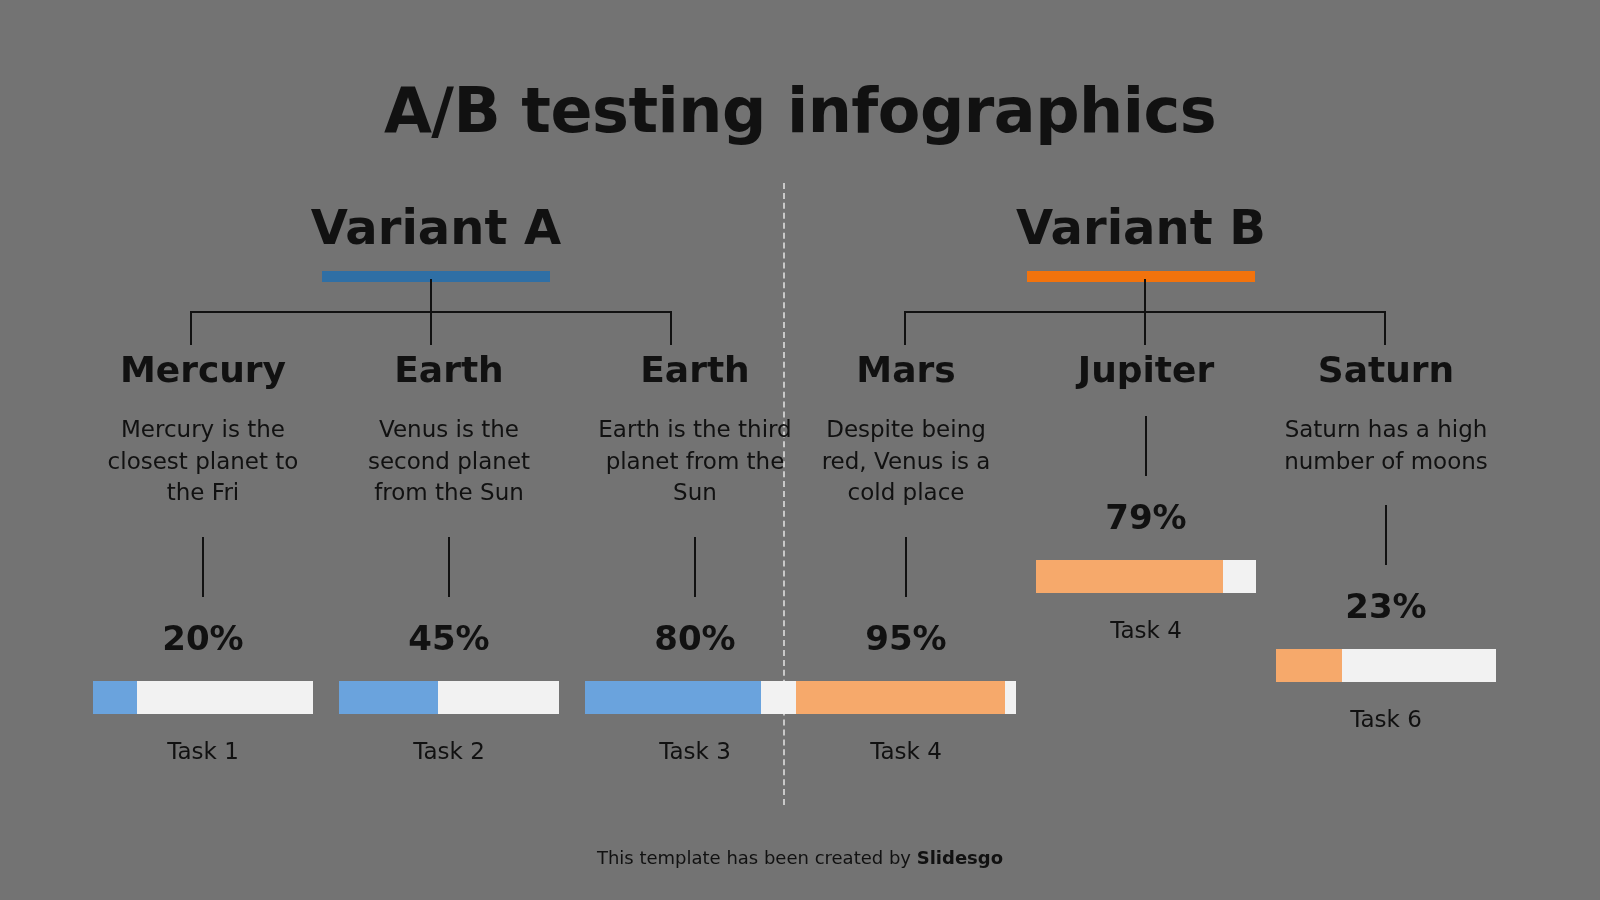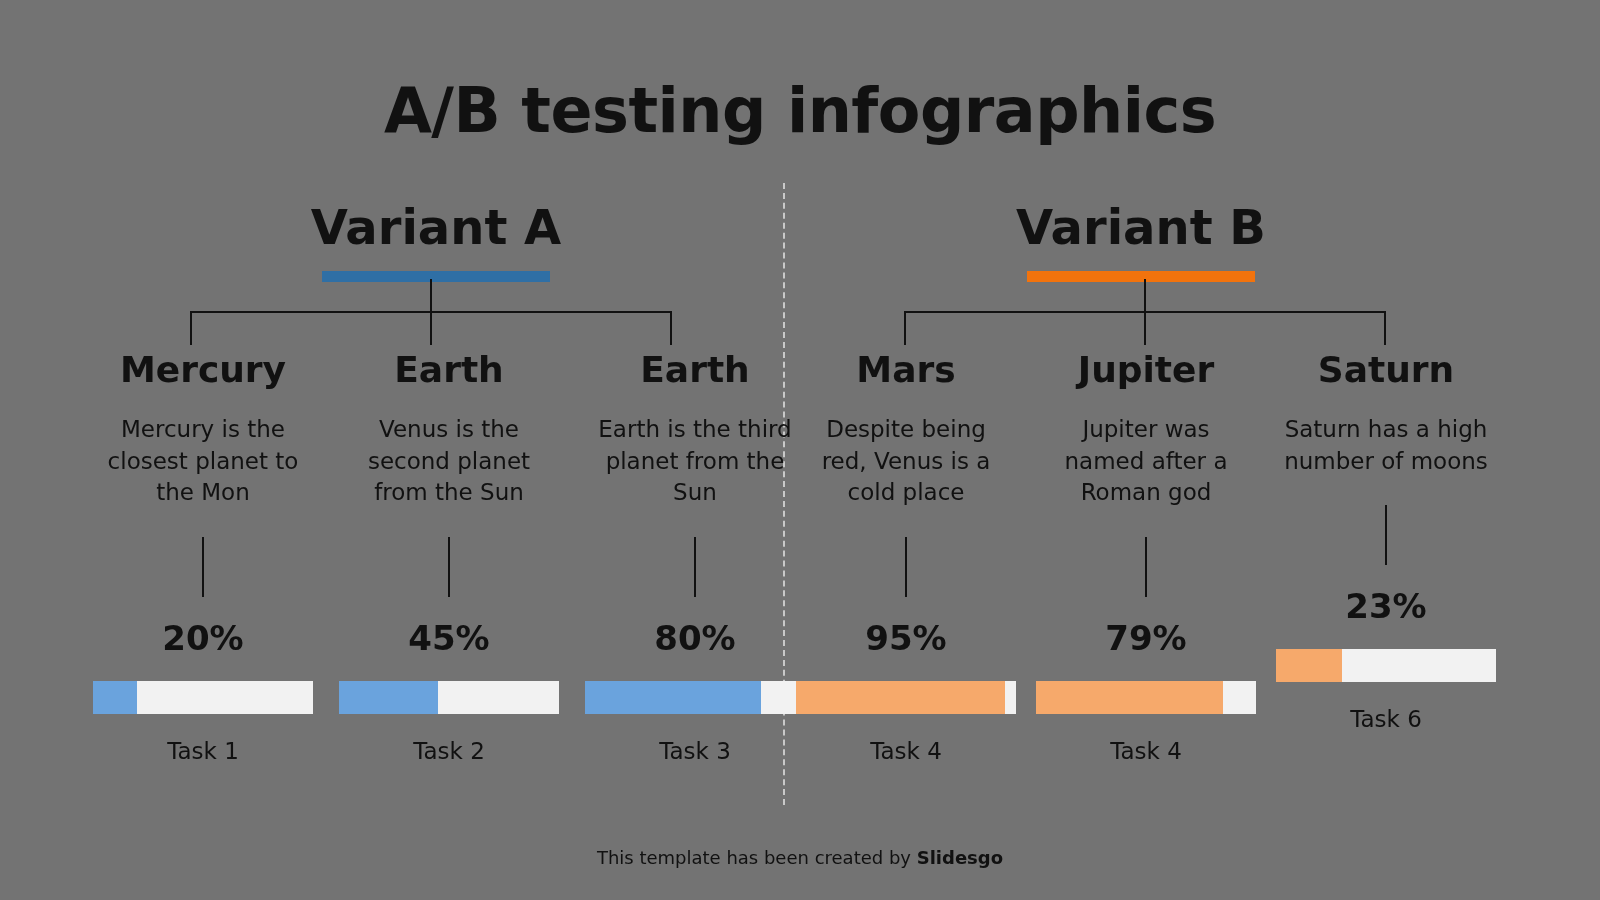--- a/index.html
+++ b/index.html
@@ -210,21 +210,21 @@
     <div class="rail"></div>
     <div class="drop d1"></div>
     <div class="drop d2"></div>
     <div class="drop d3"></div>
   </div>
 
   <div class="cols" id="cols-a">
 
     <div class="col">
       <div class="planet-name">Mercury</div>
-      <div class="planet-desc">Mercury is the closest planet to the Mon</div>
+      <div class="planet-desc">Mercury is the closest planet to the Fri</div>
       <div class="stem-down"></div>
       <div class="pct">20%</div>
       <div class="bar-track">
         <div class="bar-fill" style="background: rgb(106, 163, 221); width: 20%;"></div>
       </div>
       <div class="task-label">Task 1</div>
     </div>
 
     <div class="col">
       <div class="planet-name">Earth</div>
@@ -258,21 +258,20 @@
       <div class="stem-down"></div>
       <div class="pct">95%</div>
       <div class="bar-track">
         <div class="bar-fill" style="background: rgb(246, 169, 107); width: 95%;"></div>
       </div>
       <div class="task-label">Task 4</div>
     </div>
 
     <div class="col">
       <div class="planet-name">Jupiter</div>
-      <div class="planet-desc">Jupiter was named after a Roman god</div>
       <div class="stem-down"></div>
       <div class="pct">79%</div>
       <div class="bar-track">
         <div class="bar-fill" style="background: rgb(246, 169, 107); width: 85%;"></div>
       </div>
       <div class="task-label">Task 4</div>
     </div>
 
     <div class="col">
       <div class="planet-name">Saturn</div>

